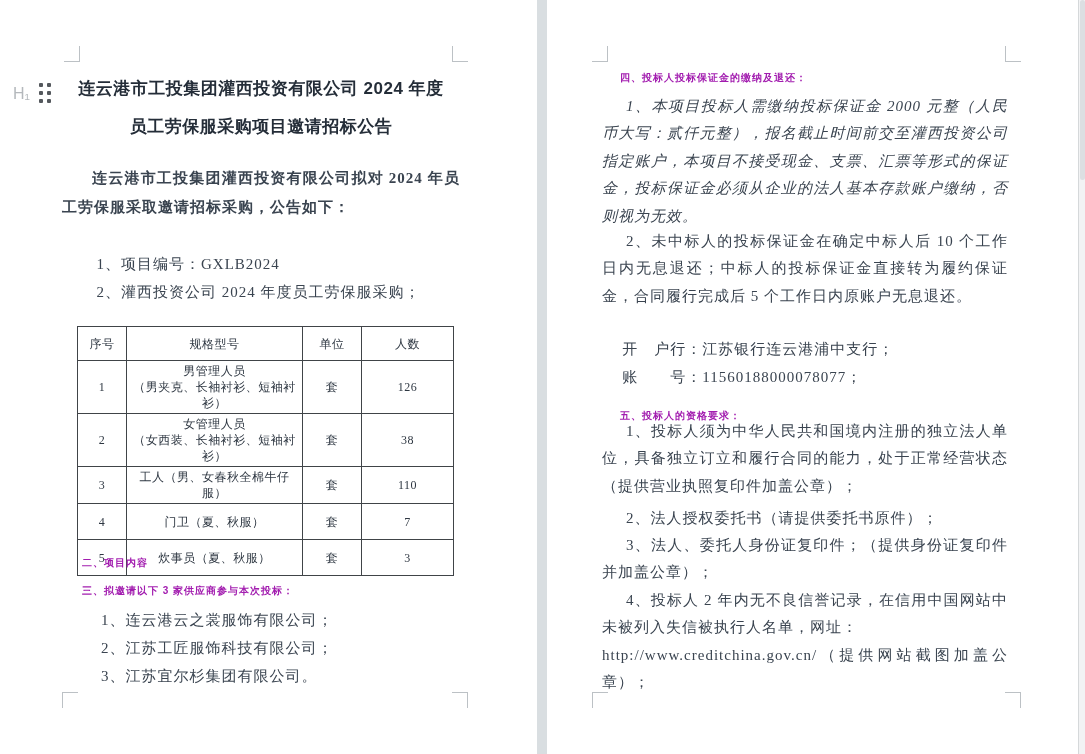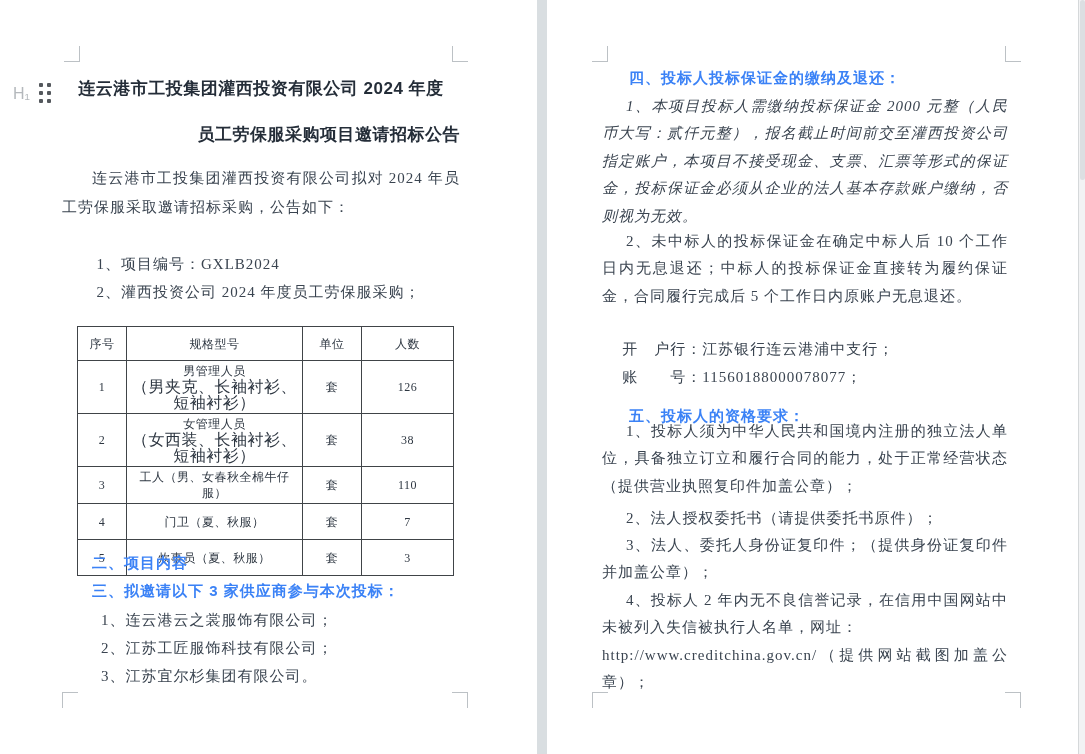--- a/index.html
+++ b/index.html
@@ -43,41 +43,41 @@
   .p2 { left: 55px; width: 406px; }
 
   .doc-title {
     text-align: center;
     font-family: "Liberation Sans", sans-serif;
     font-weight: bold; font-size: 17px; letter-spacing: 0.5px;
     color: #242d38; line-height: 22px;
   }
   .heading {
     font-family: "Liberation Sans", sans-serif;
-    font-weight: bold; font-size: 15px; letter-spacing: 1px;
-    color: #3b82f6; line-height: 24px;
+    font-weight: bold; font-size: 10px; letter-spacing: 1px;
+    color: #a21caf; line-height: 24px;
   }
   .body-text {
     font-size: 15px; letter-spacing: 1px; line-height: 29px;
     text-align: justify; color: #3a4450;
   }
   .body-text.tight { line-height: 27.4px; }
-  .indent2 { text-indent: 2em; }
+  .indent2 { text-indent: 2em; font-weight: bold; }
 
   
   table.spec-table {
     position: absolute; left: 77px; top: 326px;
     border-collapse: collapse; table-layout: fixed; width: 376px;
     font-size: 12px; color: #2e3742; letter-spacing: 0.5px;
   }
   .spec-table td, .spec-table th {
     border: 1px solid #404448; text-align: center; vertical-align: middle;
     font-weight: normal; padding: 2px 3px; line-height: 16px;
   }
-  .spec-sub { font-size: 16px; line-height: 16px; }
+  .spec-sub { font-size: 12px; line-height: 16px; }
 
   
   .scroll-track {
     position: absolute; right: 0; top: 0; width: 7px; height: 754px;
     background: #f2f3f4; border-left: 1px solid #d5d8da;
   }
   .scroll-thumb {
     position: absolute; left: 1px; top: 0; width: 5px; height: 180px;
     background: #dcdfe2; border-radius: 3px;
   }
@@ -95,21 +95,21 @@
   <div class="drag-handle">
     <span></span>
       <span></span>
       <span></span>
       <span></span>
       <span></span>
       <span></span>
   </div>
 
   <div class="blk p1 doc-title" style="top:78px;">连云港市工投集团灌西投资有限公司 2024 年度</div>
-  <div class="blk p1 doc-title" style="top:124px;text-align:right;">员工劳保服采购项目邀请招标公告</div>
+  <div class="blk p1 doc-title" style="top:116px;">员工劳保服采购项目邀请招标公告</div>
 
   <div class="blk p1 body-text indent2" style="top:164px;">连云港市工投集团灌西投资有限公司拟对 2024 年员工劳保服采取邀请招标采购，公告如下：</div>
 
   <div class="blk p1 body-text" style="top:250px; line-height:28px; padding-left:2.3em;">1、项目编号：GXLB2024</div>
   <div class="blk p1 body-text" style="top:278px; line-height:28px; padding-left:2.3em;">2、灌西投资公司 2024 年度员工劳保服采购；</div>
 
   <table class="spec-table">
     <colgroup>
         <col style="width:49px">
         <col style="width:176px">

